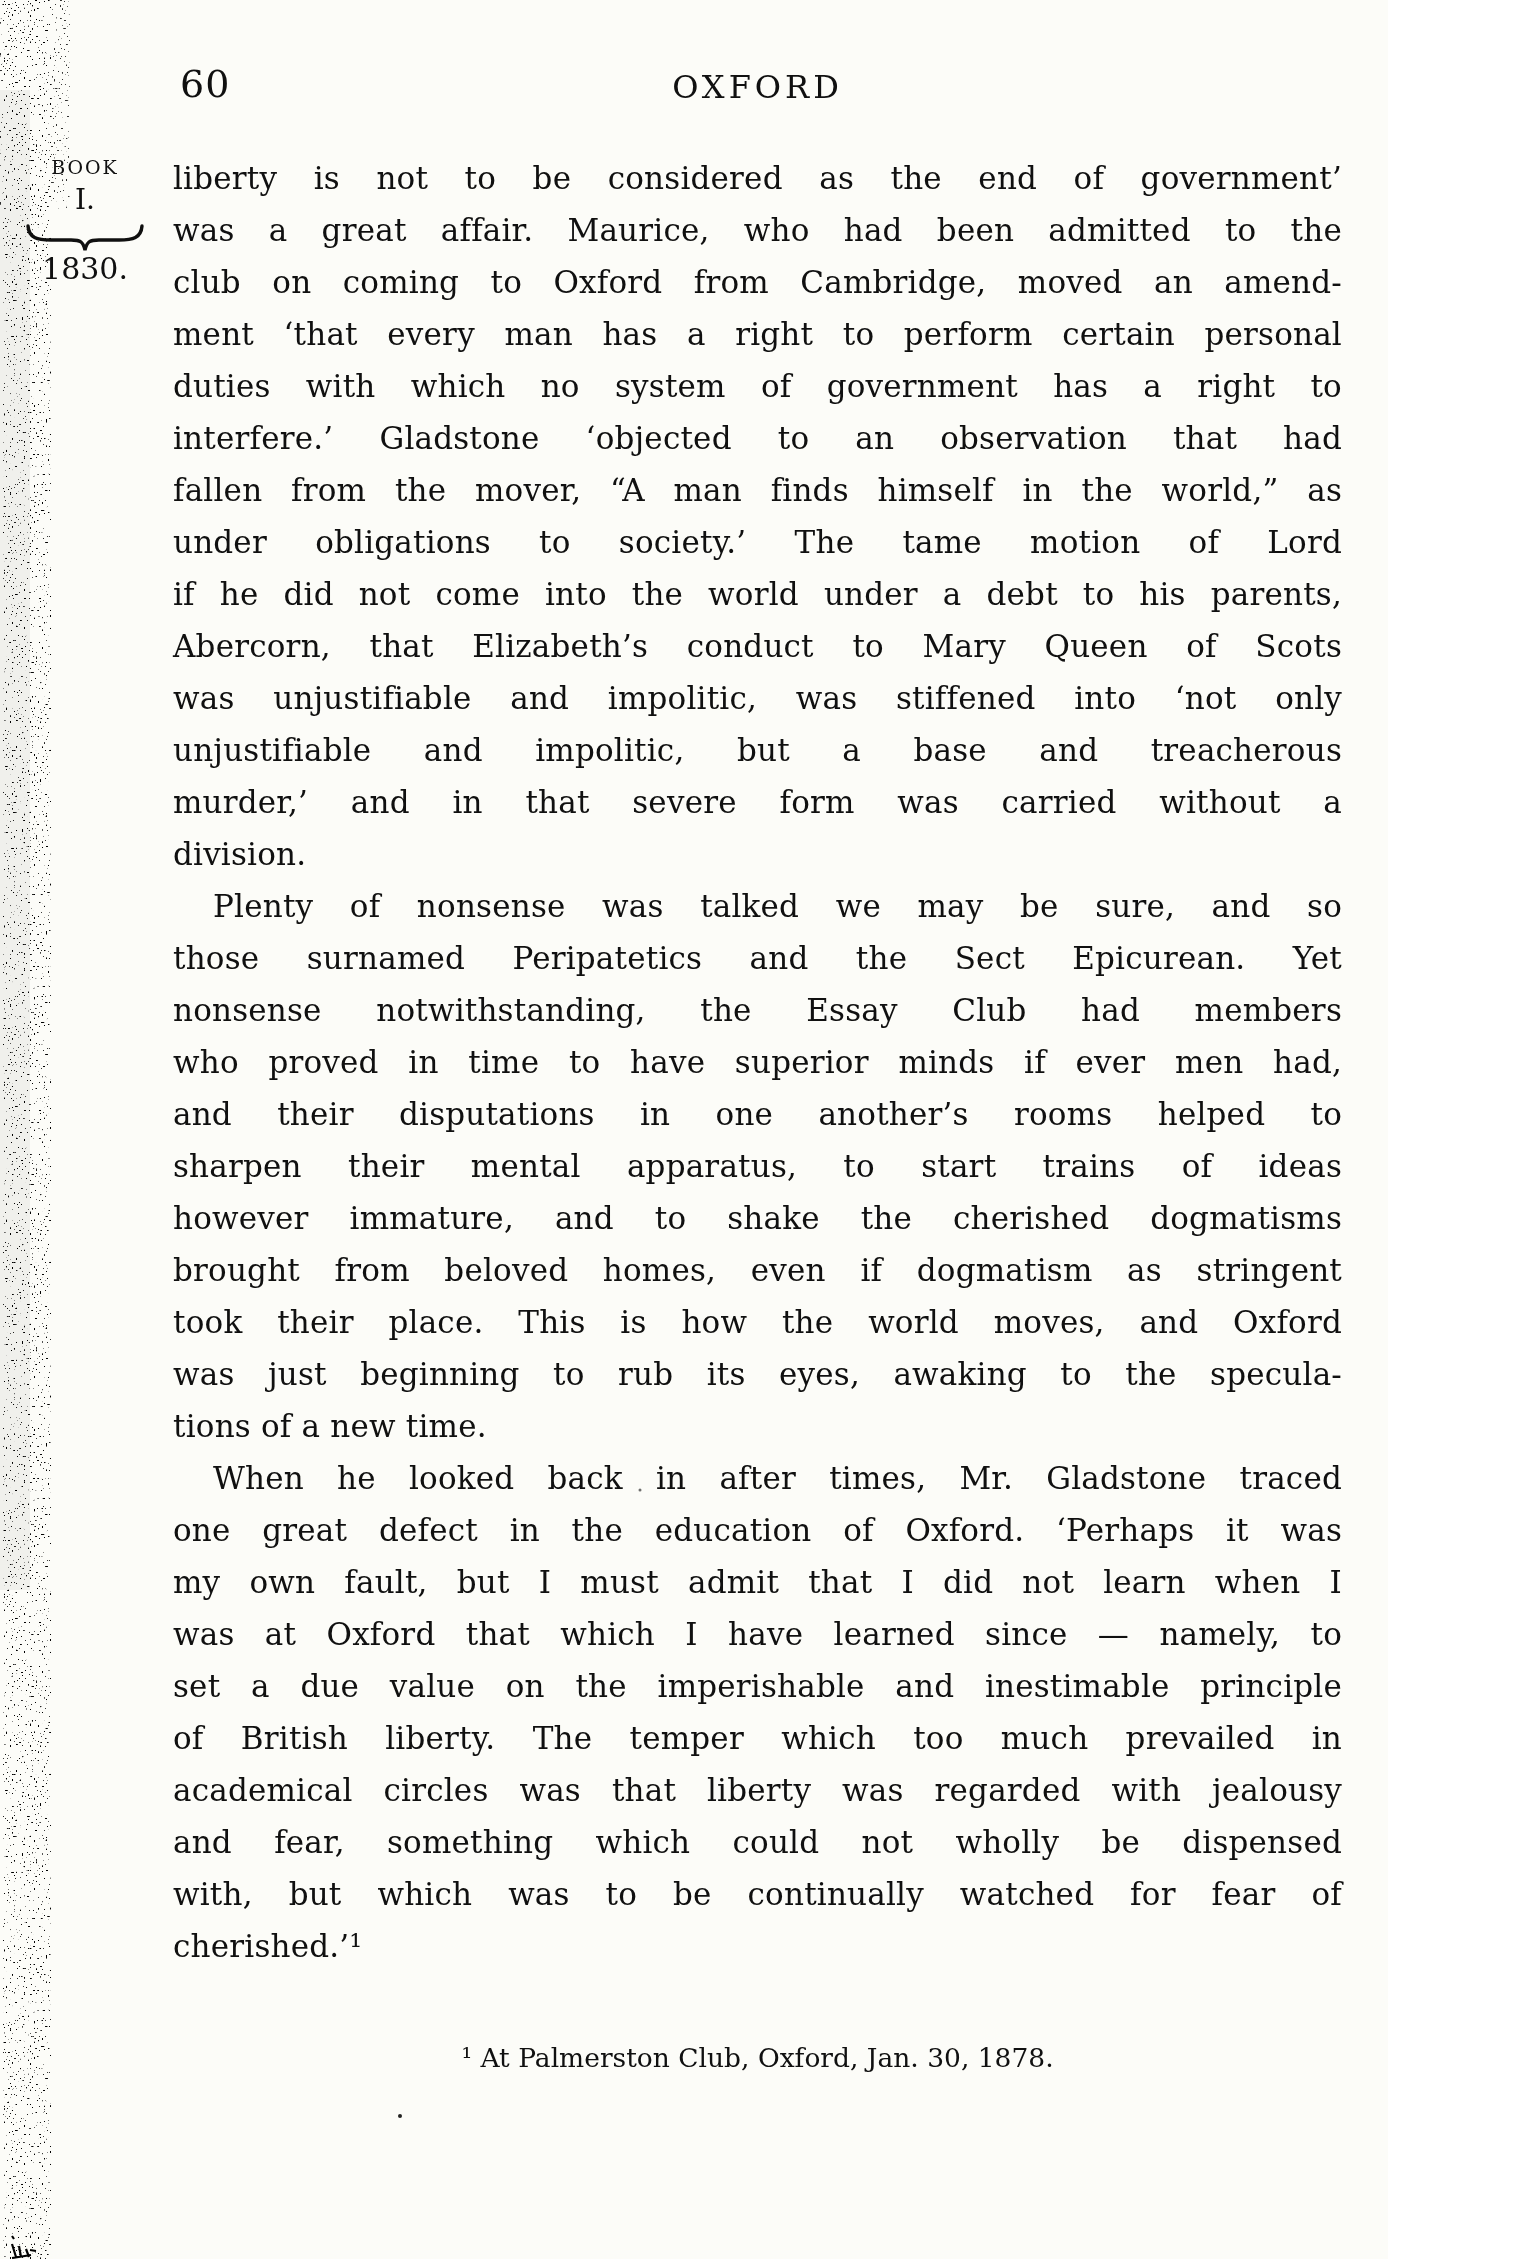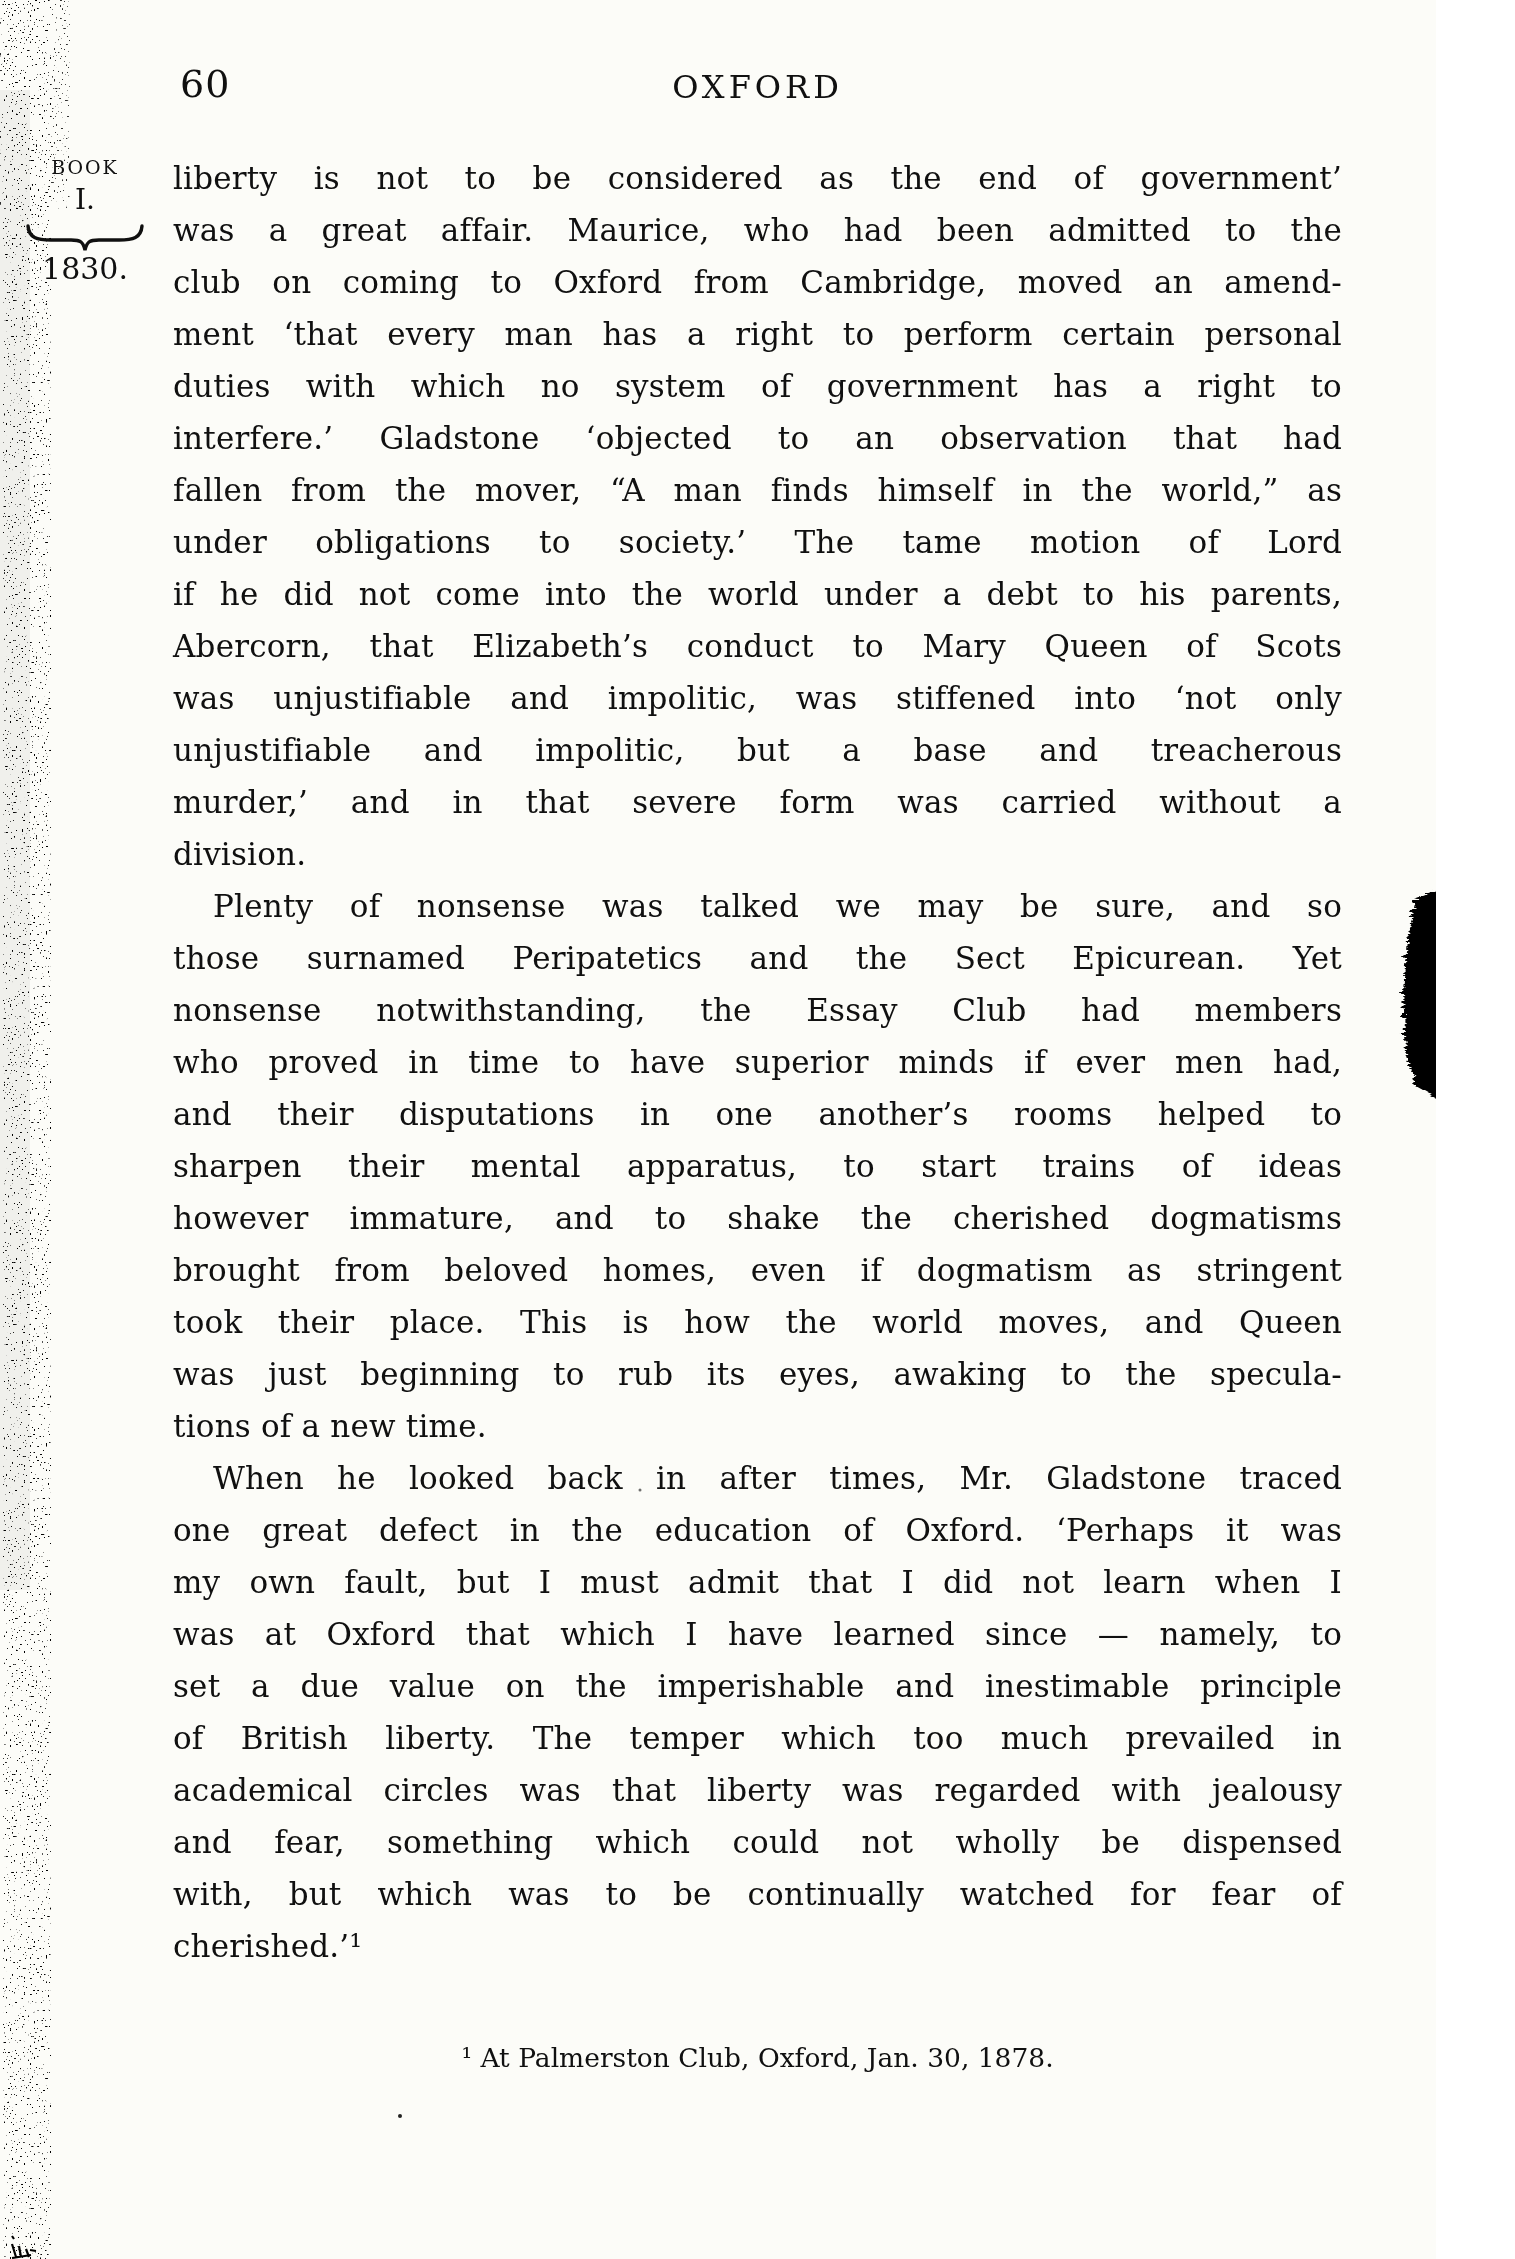--- a/index.html
+++ b/index.html
@@ -3,21 +3,21 @@
 <meta charset="utf-8">
 <style>
   html,body{margin:0;padding:0;}
   body{
     width:1515px;height:2259px;
     font-family:"DejaVu Serif","Liberation Serif",serif;
     background:#ffffff;
   }
   .page{
     position:relative;width:1388px;height:2259px;overflow:hidden;
-    background:var(--paper,#fcfcf8);color:var(--ink,#101010);padding-left:48px;
+    background:var(--paper,#fcfcf8);color:var(--ink,#101010);
   }
   .artifacts{position:absolute;left:0;top:0;width:1515px;height:2259px;pointer-events:none;}
 
   .pagenum{
     position:absolute;left:180px;top:62px;
     font-size:38px;letter-spacing:1px;
   }
   .running-head{
     position:absolute;left:0;top:68px;width:1515px;
     text-align:center;font-size:32px;letter-spacing:4px;
@@ -112,21 +112,21 @@
       <div class="line">murder,’ and in that severe form was carried without a</div>
       <div class="line end">division.</div>
       <div class="line indent">Plenty of nonsense was talked we may be sure, and so</div>
       <div class="line">those surnamed Peripatetics and the Sect Epicurean.  Yet</div>
       <div class="line">nonsense notwithstanding, the Essay Club had members</div>
       <div class="line">who proved in time to have superior minds if ever men had,</div>
       <div class="line">and their disputations in one another’s rooms helped to</div>
       <div class="line">sharpen their mental apparatus, to start trains of ideas</div>
       <div class="line">however immature, and to shake the cherished dogmatisms</div>
       <div class="line">brought from beloved homes, even if dogmatism as stringent</div>
-      <div class="line">took their place.  This is how the world moves, and Queen</div>
+      <div class="line">took their place.  This is how the world moves, and Oxford</div>
       <div class="line">was just beginning to rub its eyes, awaking to the specula-</div>
       <div class="line end">tions of a new time.</div>
       <div class="line indent">When he looked back in after times, Mr. Gladstone traced</div>
       <div class="line">one great defect in the education of Oxford.  ‘Perhaps it was</div>
       <div class="line">my own fault, but I must admit that I did not learn when I</div>
       <div class="line">was at Oxford that which I have learned since — namely, to</div>
       <div class="line">set a due value on the imperishable and inestimable principle</div>
       <div class="line">of British liberty.  The temper which too much prevailed in</div>
       <div class="line">academical circles was that liberty was regarded with jealousy</div>
       <div class="line">and fear, something which could not wholly be dispensed</div>

